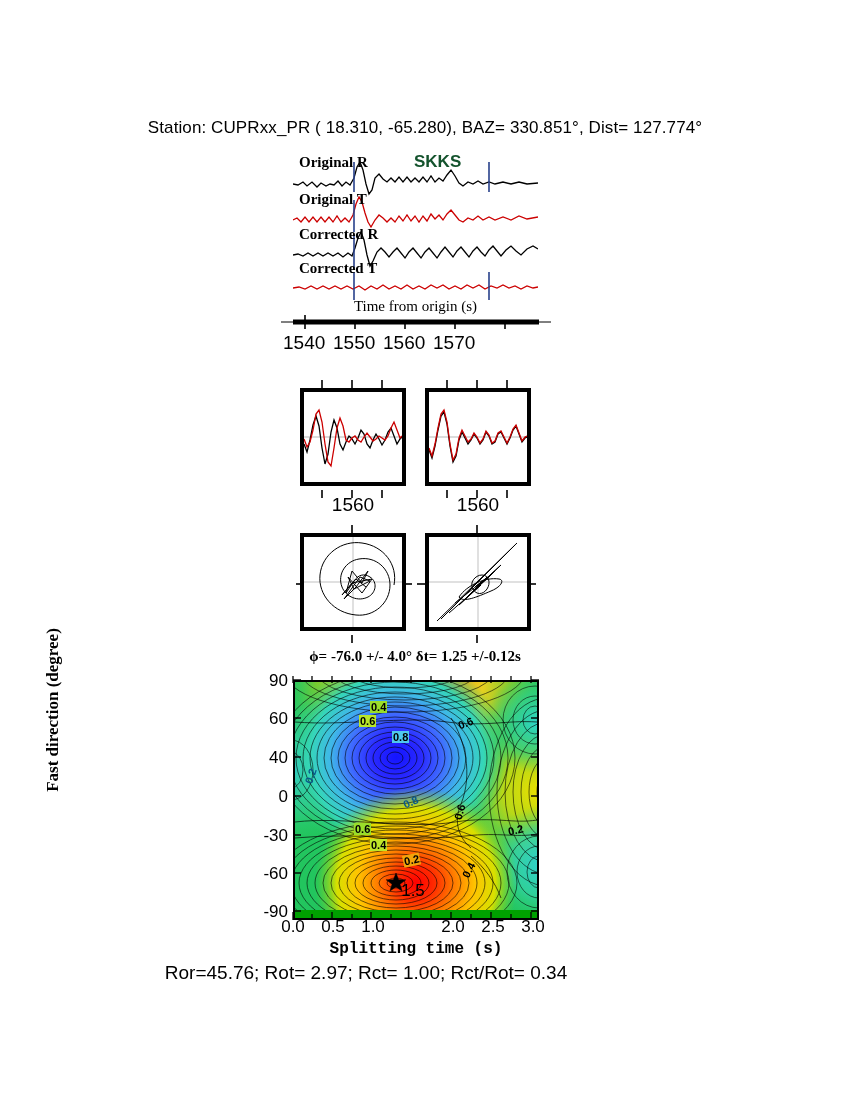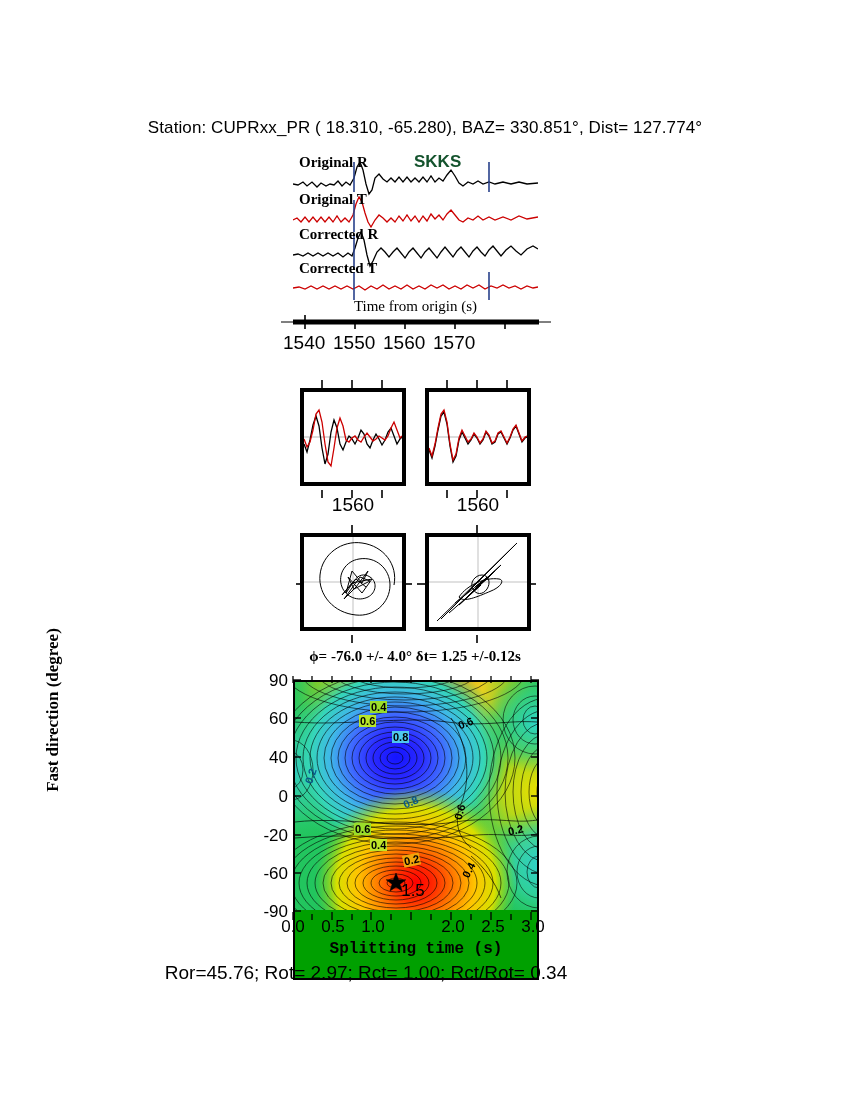--- a/index.html
+++ b/index.html
@@ -32,21 +32,21 @@
   .tick-row{font-family:"Liberation Sans", sans-serif;font-size:19px;}
 
   
   .panel-box{position:absolute;border:4px solid #000;background:#fff;box-sizing:border-box;}
   .panel-label{position:absolute;font-family:"Liberation Sans", sans-serif;
     font-size:19px;text-align:center;}
 
   
   #contour-title{left:0;top:648px;width:830px;font-family:"Liberation Serif", serif;
     font-weight:bold;font-size:15px;}
-  #contour-plot{left:293px;top:680px;width:246px;height:300px;
+  #contour-plot{left:293px;top:680px;width:246px;height:240px;
     border:2px solid #000;box-sizing:border-box;overflow:hidden;background:#00a000;}
   #contour-plot svg{display:block;}
   .ylab{position:absolute;font-family:"Liberation Sans", sans-serif;font-size:17px;
     text-align:right;width:40px;}
   .xlab{position:absolute;font-family:"Liberation Sans", sans-serif;font-size:17px;
     text-align:center;width:46px;}
   #ytitle{
     position:absolute;left:-62px;top:700px;width:230px;
     transform:rotate(-90deg);transform-origin:center center;
     font-family:"Liberation Serif", serif;font-weight:bold;font-size:17px;text-align:center;
@@ -415,21 +415,21 @@
     <line x1="206" y1="0" x2="206" y2="7"></line>
     <line x1="226" y1="0" x2="226" y2="5"></line>
     <line x1="246" y1="0" x2="246" y2="7"></line>
   </g>
 </svg>
 
 <div class="ylab" style="left:248px;top:671px;">90</div>
 <div class="ylab" style="left:248px;top:709px;">60</div>
 <div class="ylab" style="left:248px;top:748px;">40</div>
 <div class="ylab" style="left:248px;top:787px;">0</div>
-<div class="ylab" style="left:248px;top:826px;">-20</div>
+<div class="ylab" style="left:248px;top:826px;">-30</div>
 <div class="ylab" style="left:248px;top:864px;">-60</div>
 <div class="ylab" style="left:248px;top:902px;">-90</div>
 
 <div class="xlab" style="left:270px;top:917px;">0.0</div>
 <div class="xlab" style="left:310px;top:917px;">0.5</div>
 <div class="xlab" style="left:350px;top:917px;">1.0</div>
 <div class="xlab" style="left:390px;top:881px;">1.5</div>
 <div class="xlab" style="left:430px;top:917px;">2.0</div>
 <div class="xlab" style="left:470px;top:917px;">2.5</div>
 <div class="xlab" style="left:510px;top:917px;">3.0</div>

